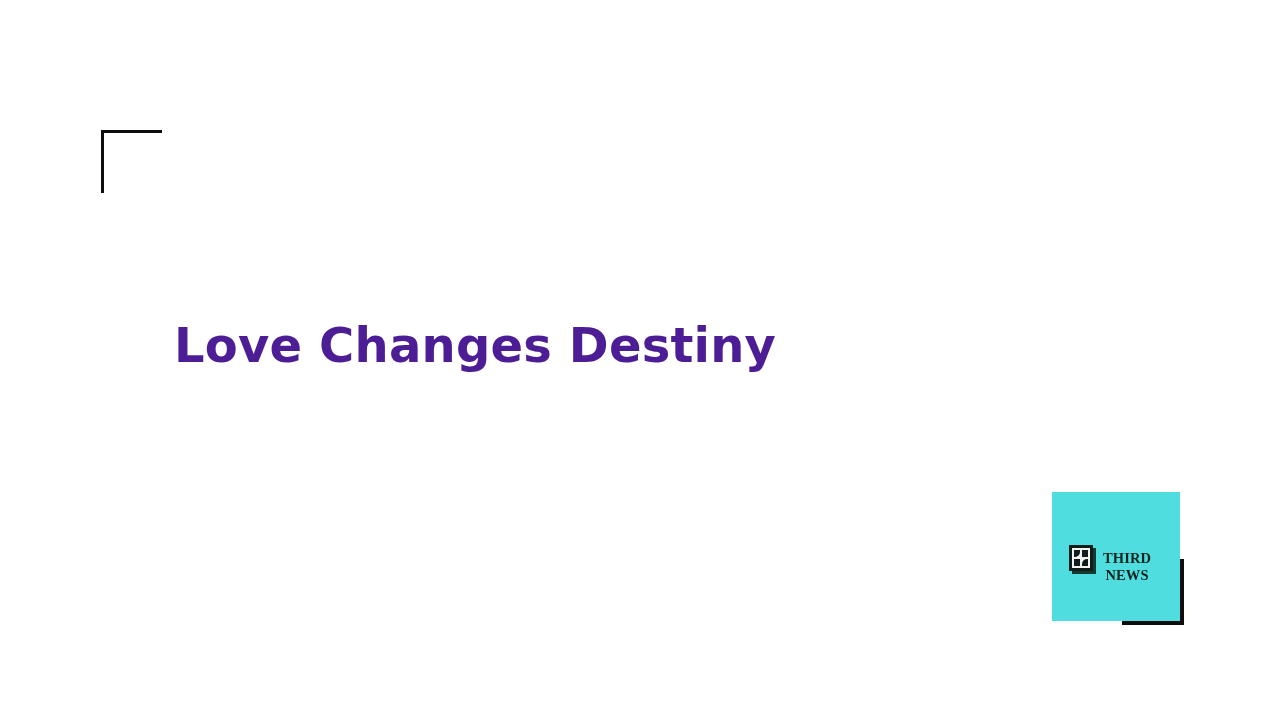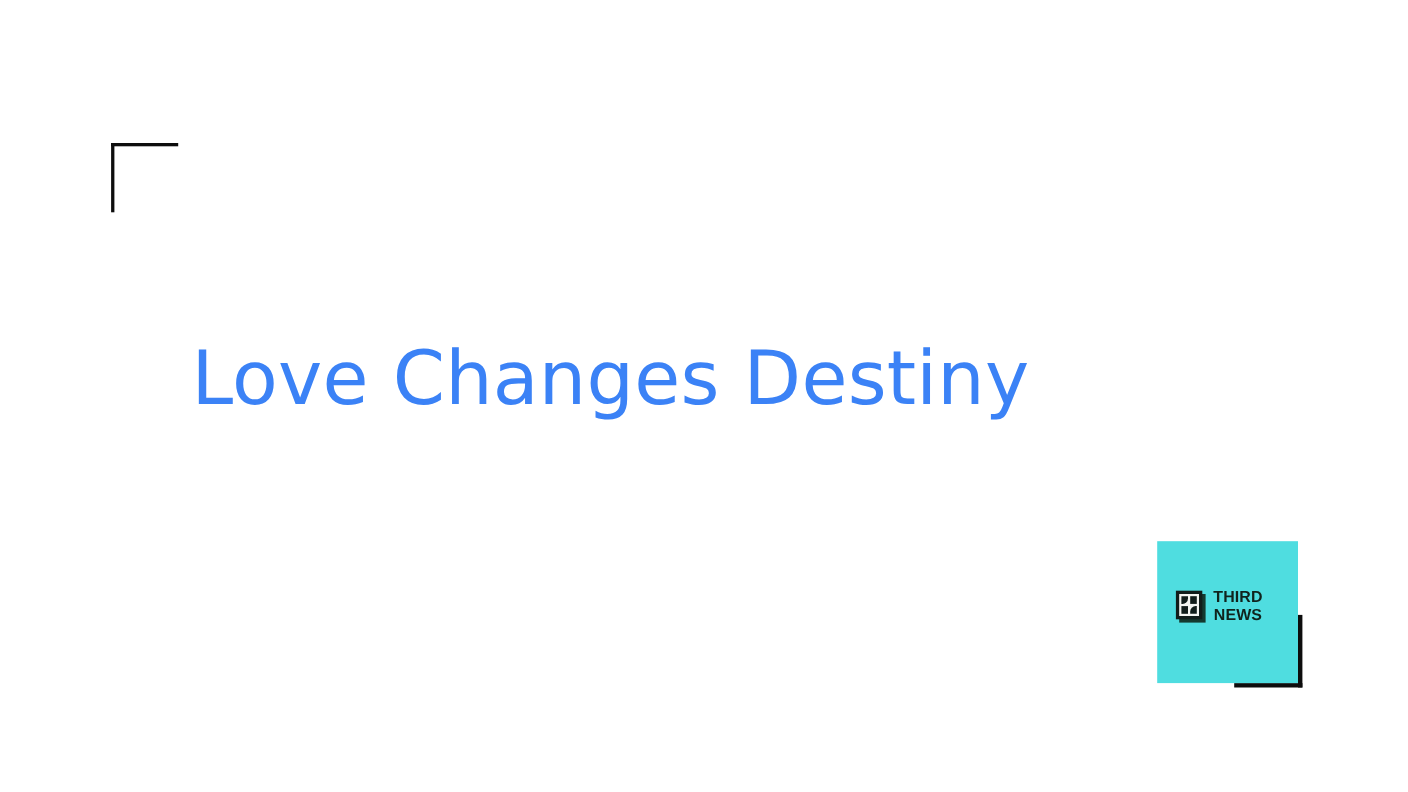--- a/index.html
+++ b/index.html
@@ -46,25 +46,25 @@
     background: #0d0d0d;
   }
 
   
   .title {
     position: absolute;
     left: 174px;
     top: 303px;
     width: 860px;
     font-family: "DejaVu Sans", sans-serif;
-    font-weight: 400;
-    font-size: 68px;
+    font-weight: 700;
+    font-size: 48px;
     line-height: 84px;
     letter-spacing: 0.2px;
-    color: #3b82f6;
+    color: #4c1d95;
     white-space: nowrap;
     -webkit-font-smoothing: antialiased;
   }
 
   
   .logo-zone {
     position: absolute;
     left: 1052px;
     top: 492px;
     width: 133px;
@@ -156,26 +156,27 @@
     gap: 2px;
   }
   .logo-mark .mark-grid span {
     background: #111d1a;
     display: block;
   }
   .logo-mark .mark-grid span.q1 { border-bottom-right-radius: 5px; }
   .logo-mark .mark-grid span.q4 { border-top-left-radius: 5px; }
 
   .logo-wordmark {
-    font-family: Liberation Sans, sans-serif;
+    font-family: Liberation Serif, serif;
     font-weight: 700;
     font-size: 14.5px;
     line-height: 14.5px;
     letter-spacing: 0.1px;
     color: #10231d;
+    margin-top: 15px;
   }
   .logo-wordmark .line-2 {
     margin-top: 2px;
     text-align: center;
   }
 </style>
 </head>
 <body>
 
 <div class="slide">

